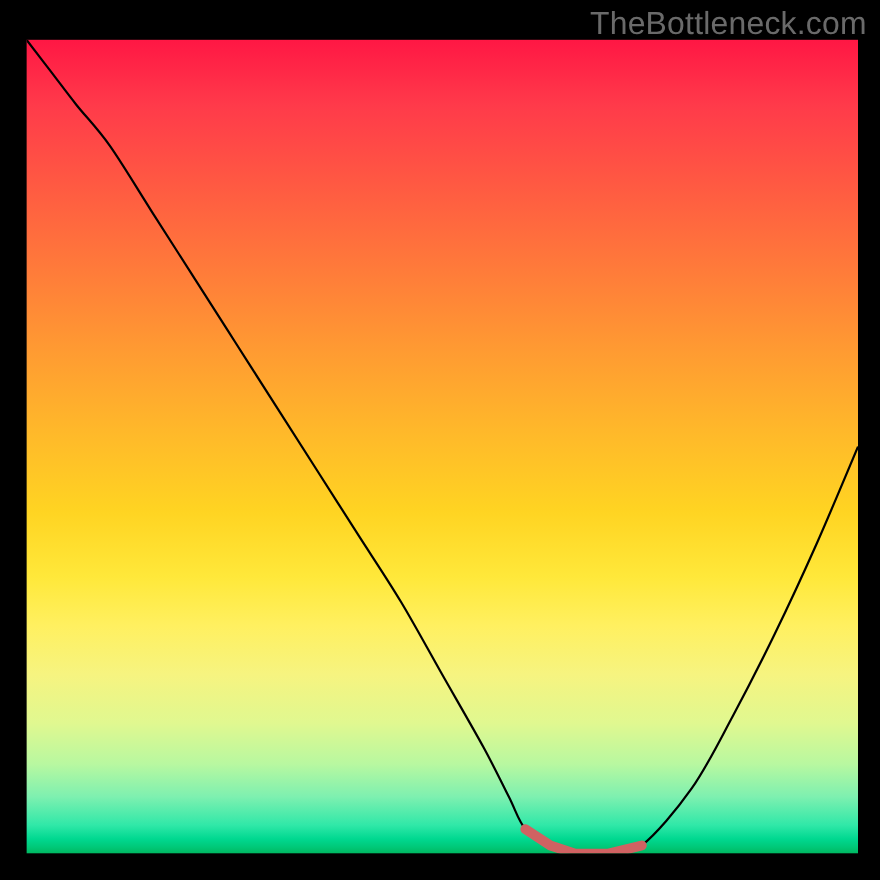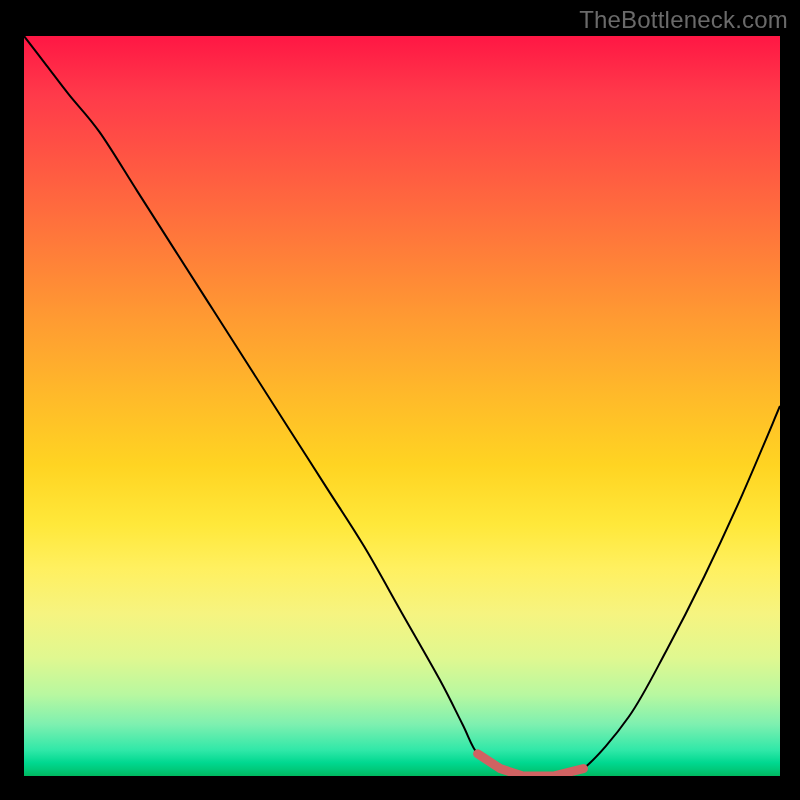--- a/index.html
+++ b/index.html
@@ -67,21 +67,21 @@
     top: 0;
     width: 100%;
     height: 100%;
     pointer-events: none;
   }
   .watermark {
     position: absolute;
     top: 6px;
     right: 12px;
     font-family: Arial, Helvetica, sans-serif;
-    font-size: 24px;
+    font-size: 29px;
     color: #6a6a6a;
     letter-spacing: 0.2px;
     user-select: none;
   }
 </style>
 </head>
 <body>
 
 <div class="frame">
 

